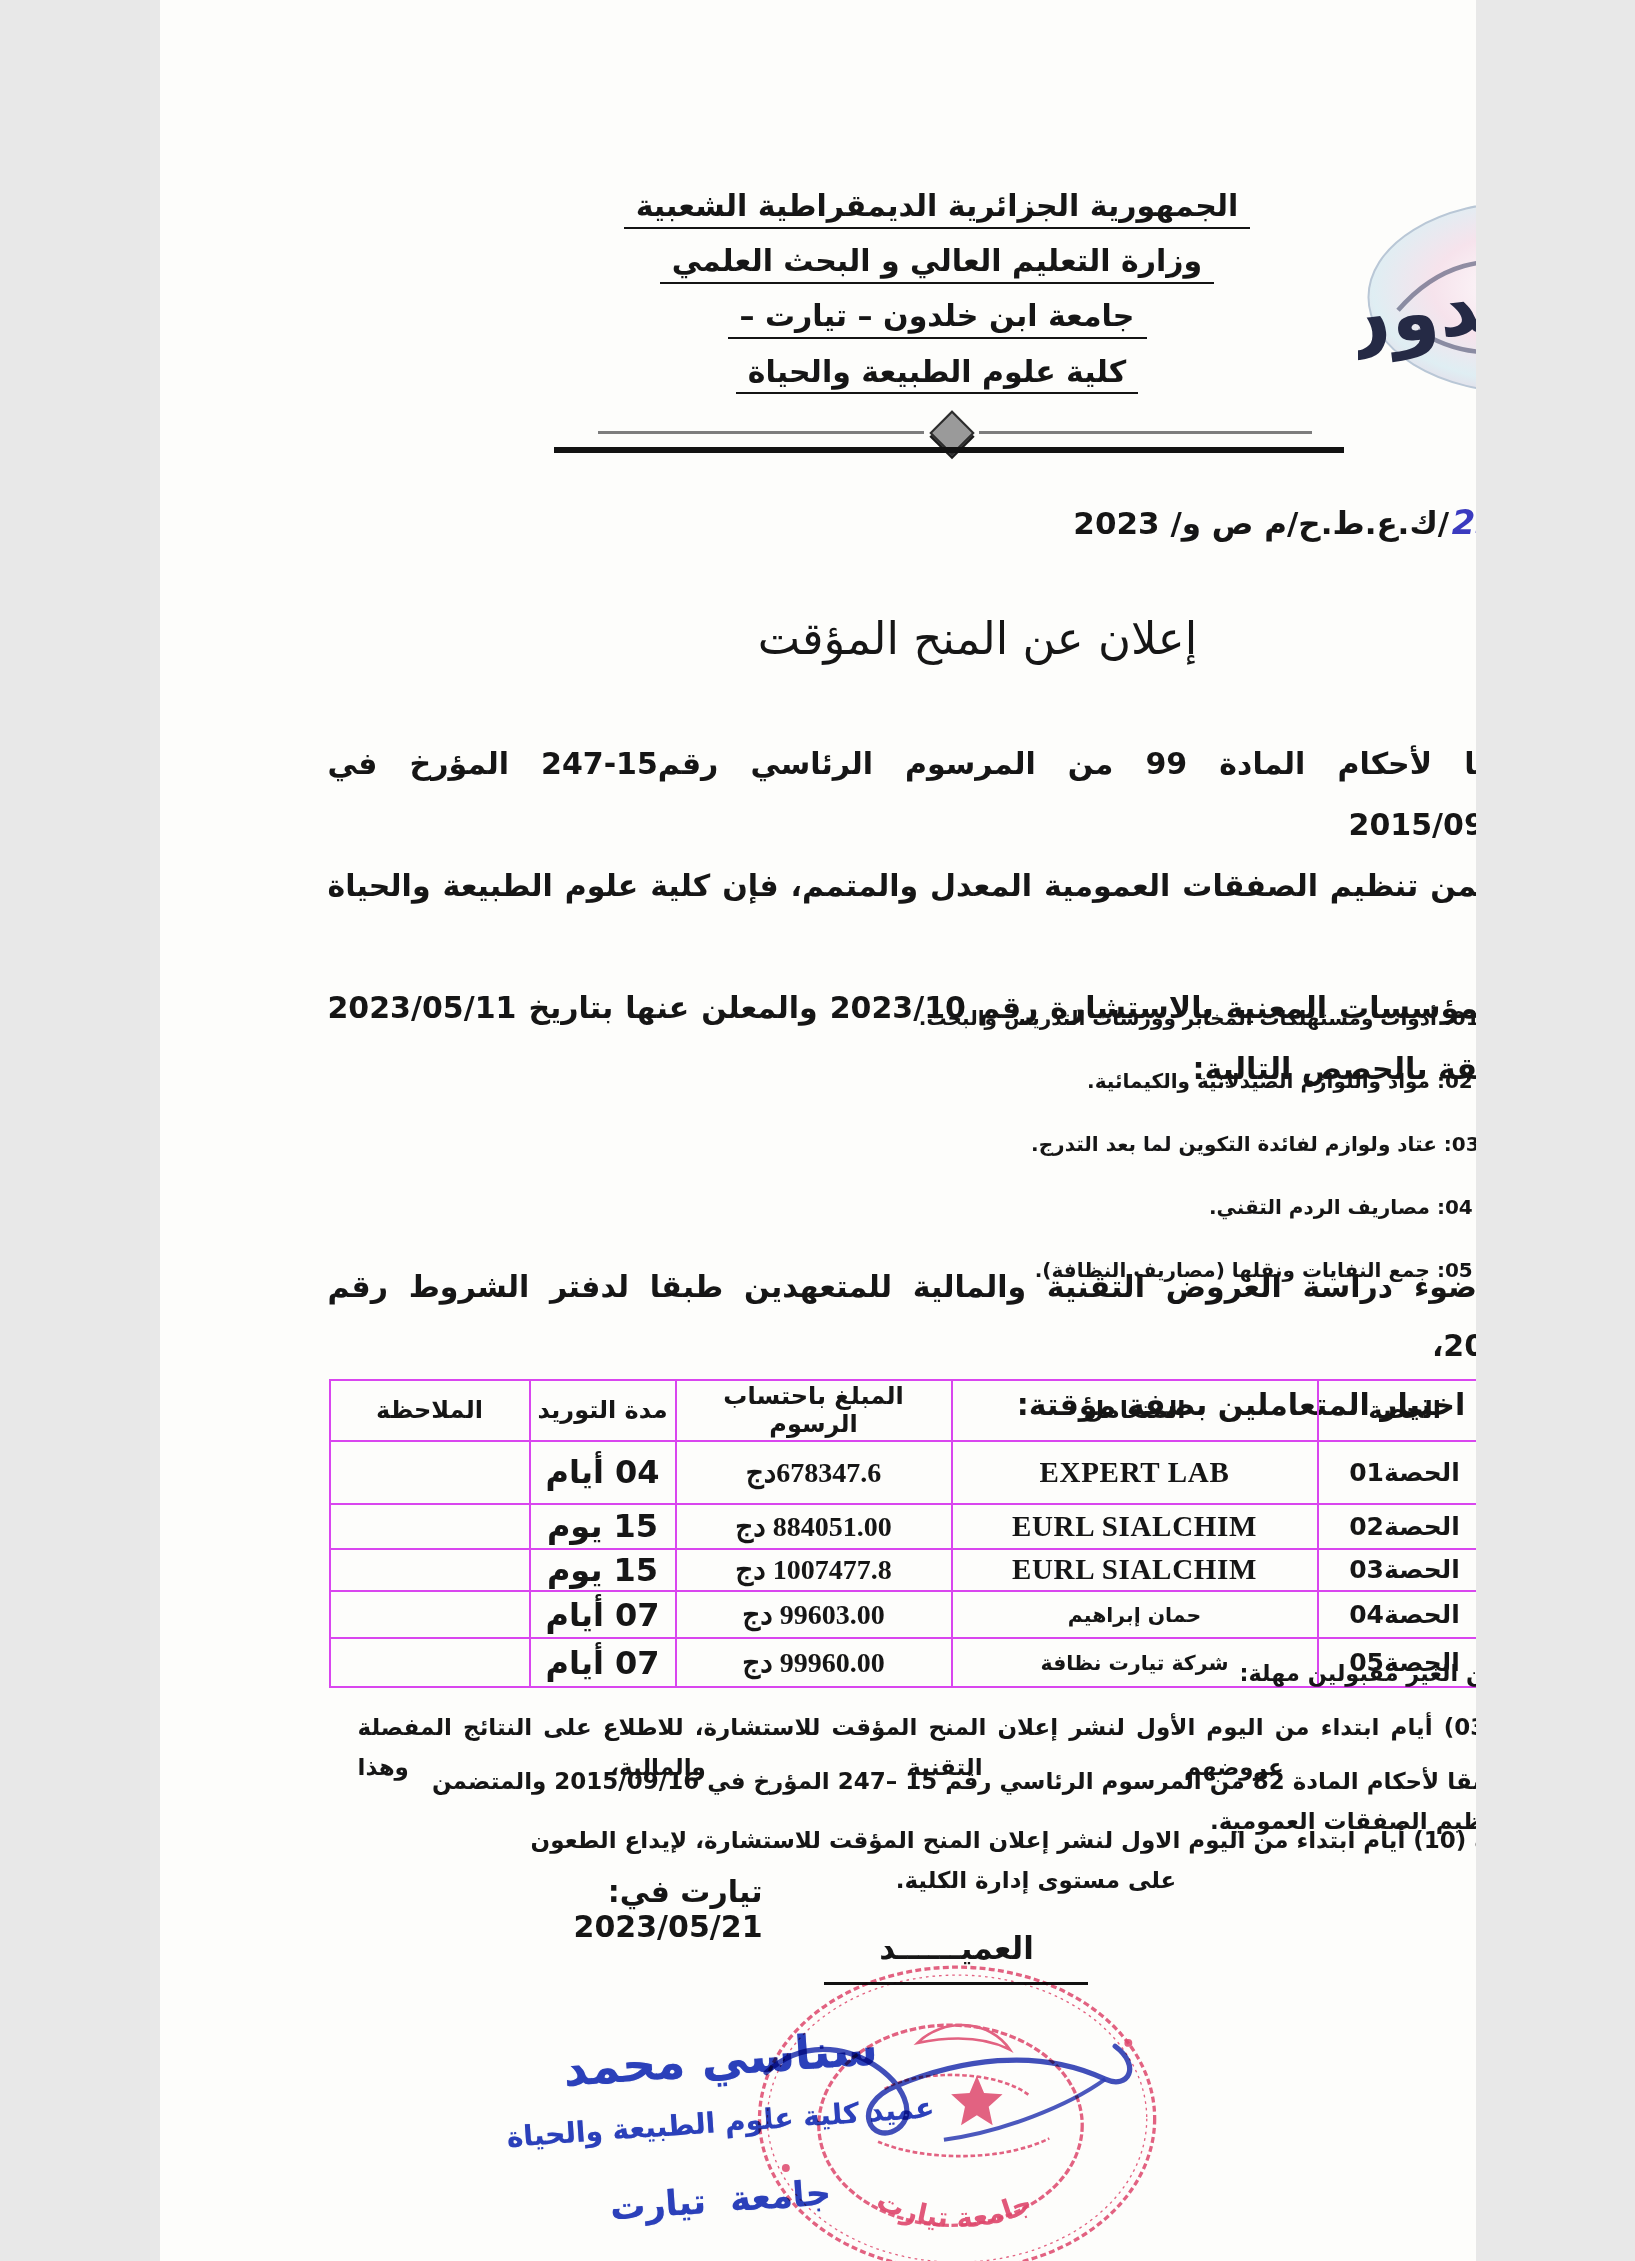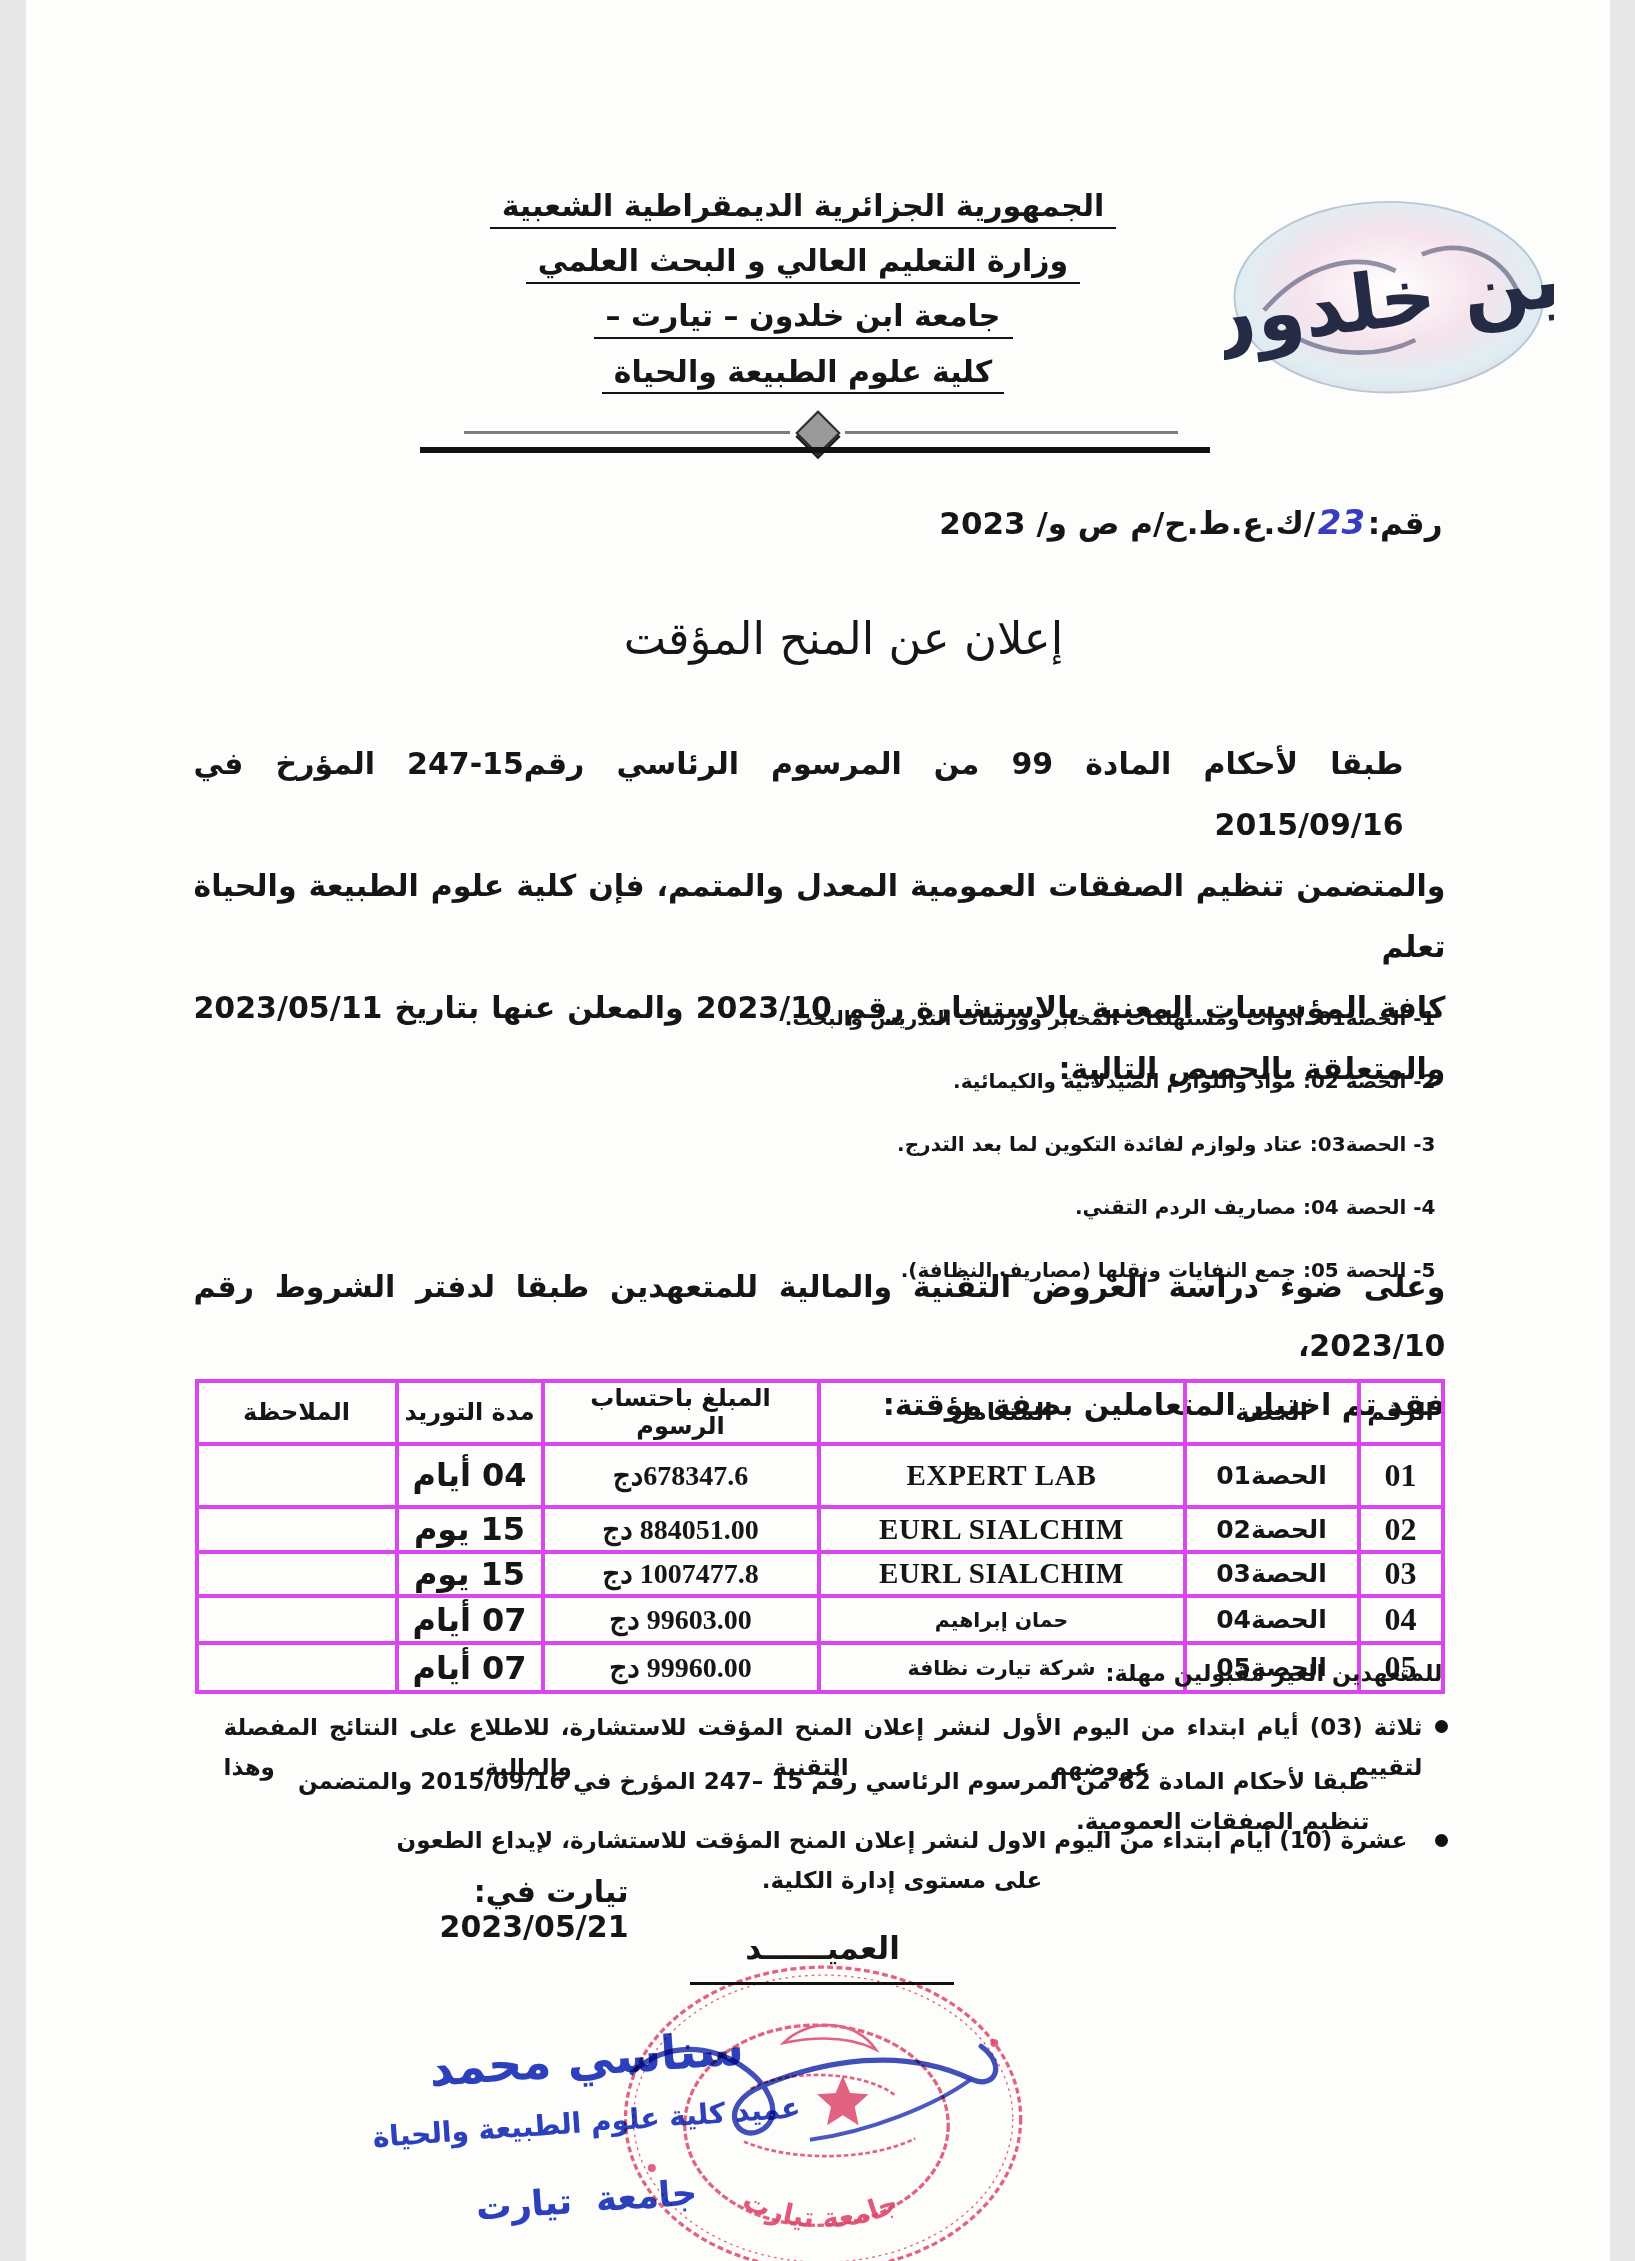--- a/index.html
+++ b/index.html
@@ -1,18 +1,18 @@
 <!DOCTYPE html>
 <html lang="ar" style="font-size:10.5px"><head>
 <meta charset="utf-8">
 <style>
   html,body{margin:0;padding:0;background:#e8e8e8;}
   #page{
     position:relative;
-    width:1584px;height:2261px;
+    width:1316px;height:2261px;
     margin:0 auto;
     background:#fdfdfb;
     overflow:hidden;
     font-family:"DejaVu Sans","Liberation Sans",sans-serif;
     color:#161616;
   }
   .abs{position:absolute;}
   .rtl{direction:rtl;unicode-bidi:plaintext;}
   
   #header-block{top:188px;left:316px;width:923px;text-align:center;}
@@ -55,21 +55,21 @@
   #selection{top:1257px;left:168px;width:1252px;font-size:30px;font-weight:700;}
   #selection .pline{line-height:59px;text-align:justify;text-align-last:justify;}
   #selection .pline.last{text-align:left;text-align-last:right;}
   
   #award-table{top:1379px;left:169px;width:1248px;}
   #award-table table{
     width:100%;border-collapse:collapse;direction:rtl;
     border:2.6px solid #1d1d1d;table-layout:fixed;
   }
   #award-table th,#award-table td{
-    border:4px solid #d946ef;text-align:center;vertical-align:middle;
+    border:2px solid #d946ef;text-align:center;vertical-align:middle;
     padding:1.3px 4px;overflow:hidden;
   }
   #award-table th{font-size:24px;font-weight:800;}
   #award-table tr.hdr{height:54px;}
   #award-table tr.r1{height:63px;}
   #award-table tr.r2{height:45px;}
   #award-table tr.r3{height:42px;}
   #award-table tr.r4{height:47px;}
   #award-table tr.r5{height:49px;}
   .cell-num{font-family:"Liberation Serif","DejaVu Serif",serif;font-size:32px;font-weight:700;}

